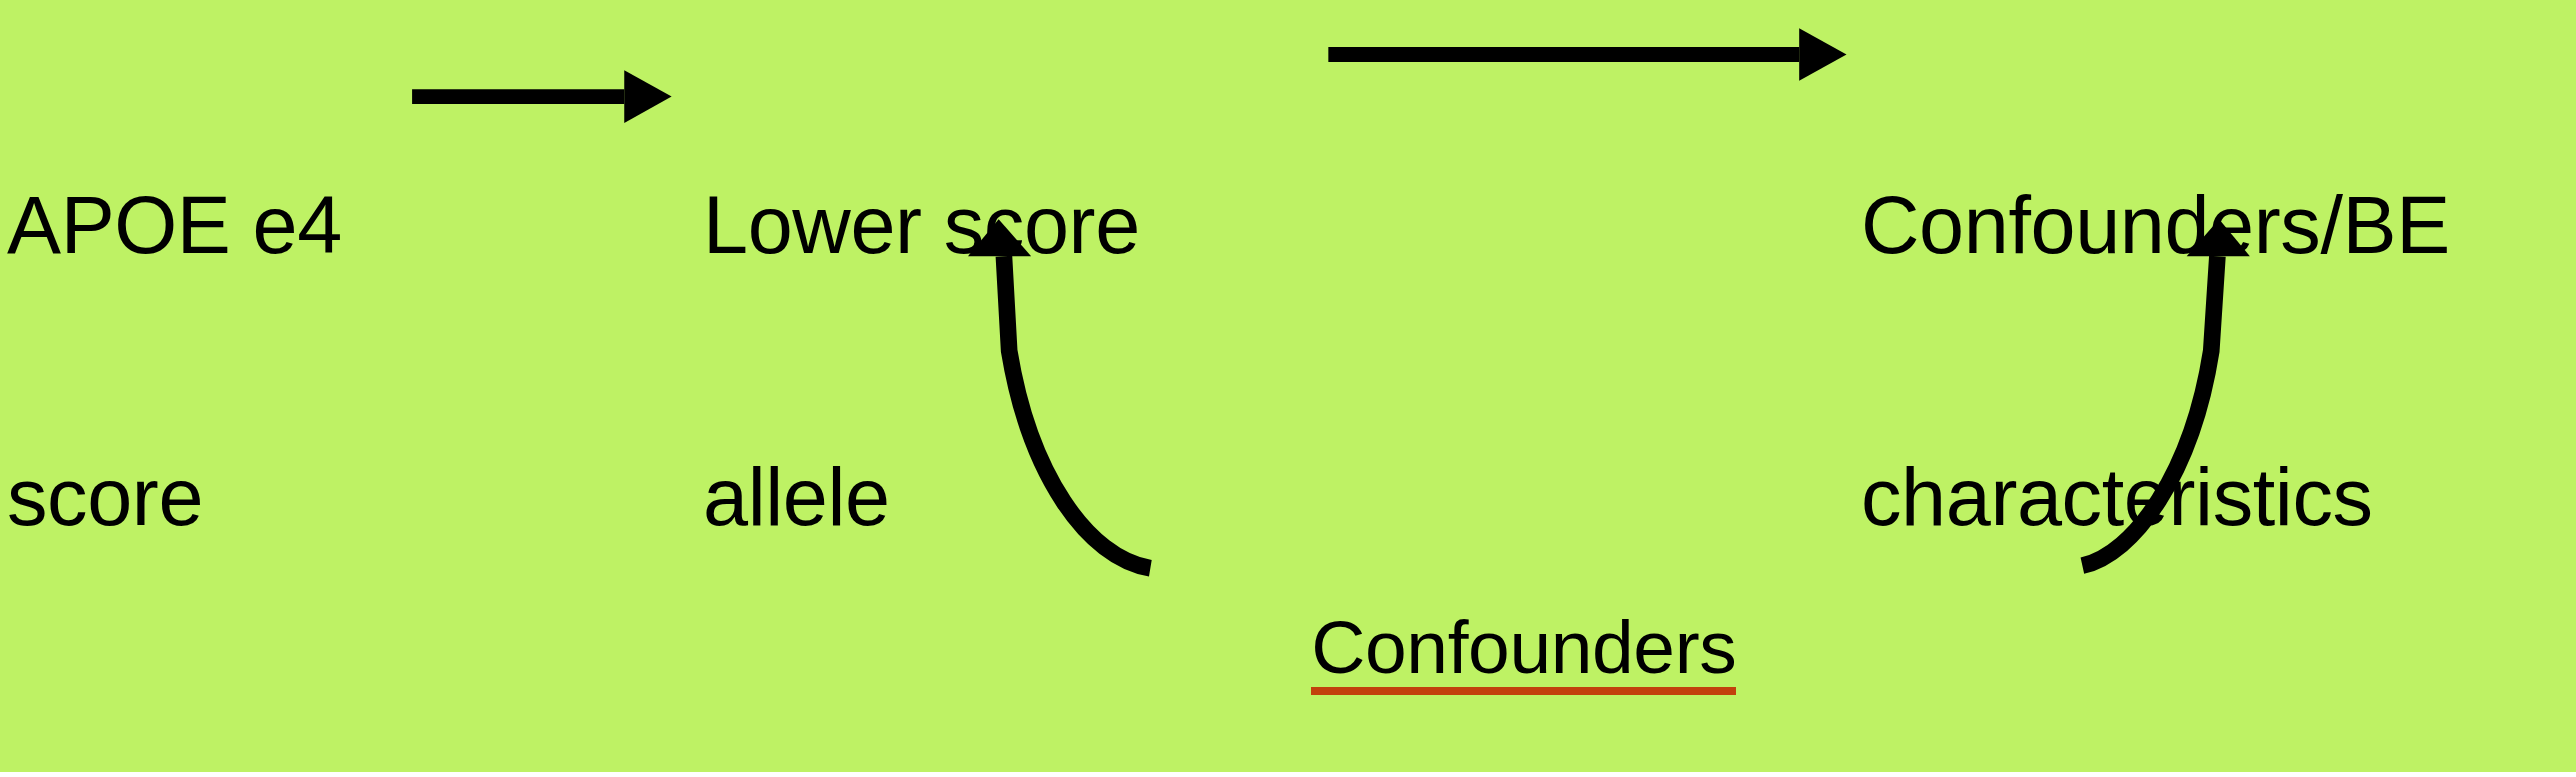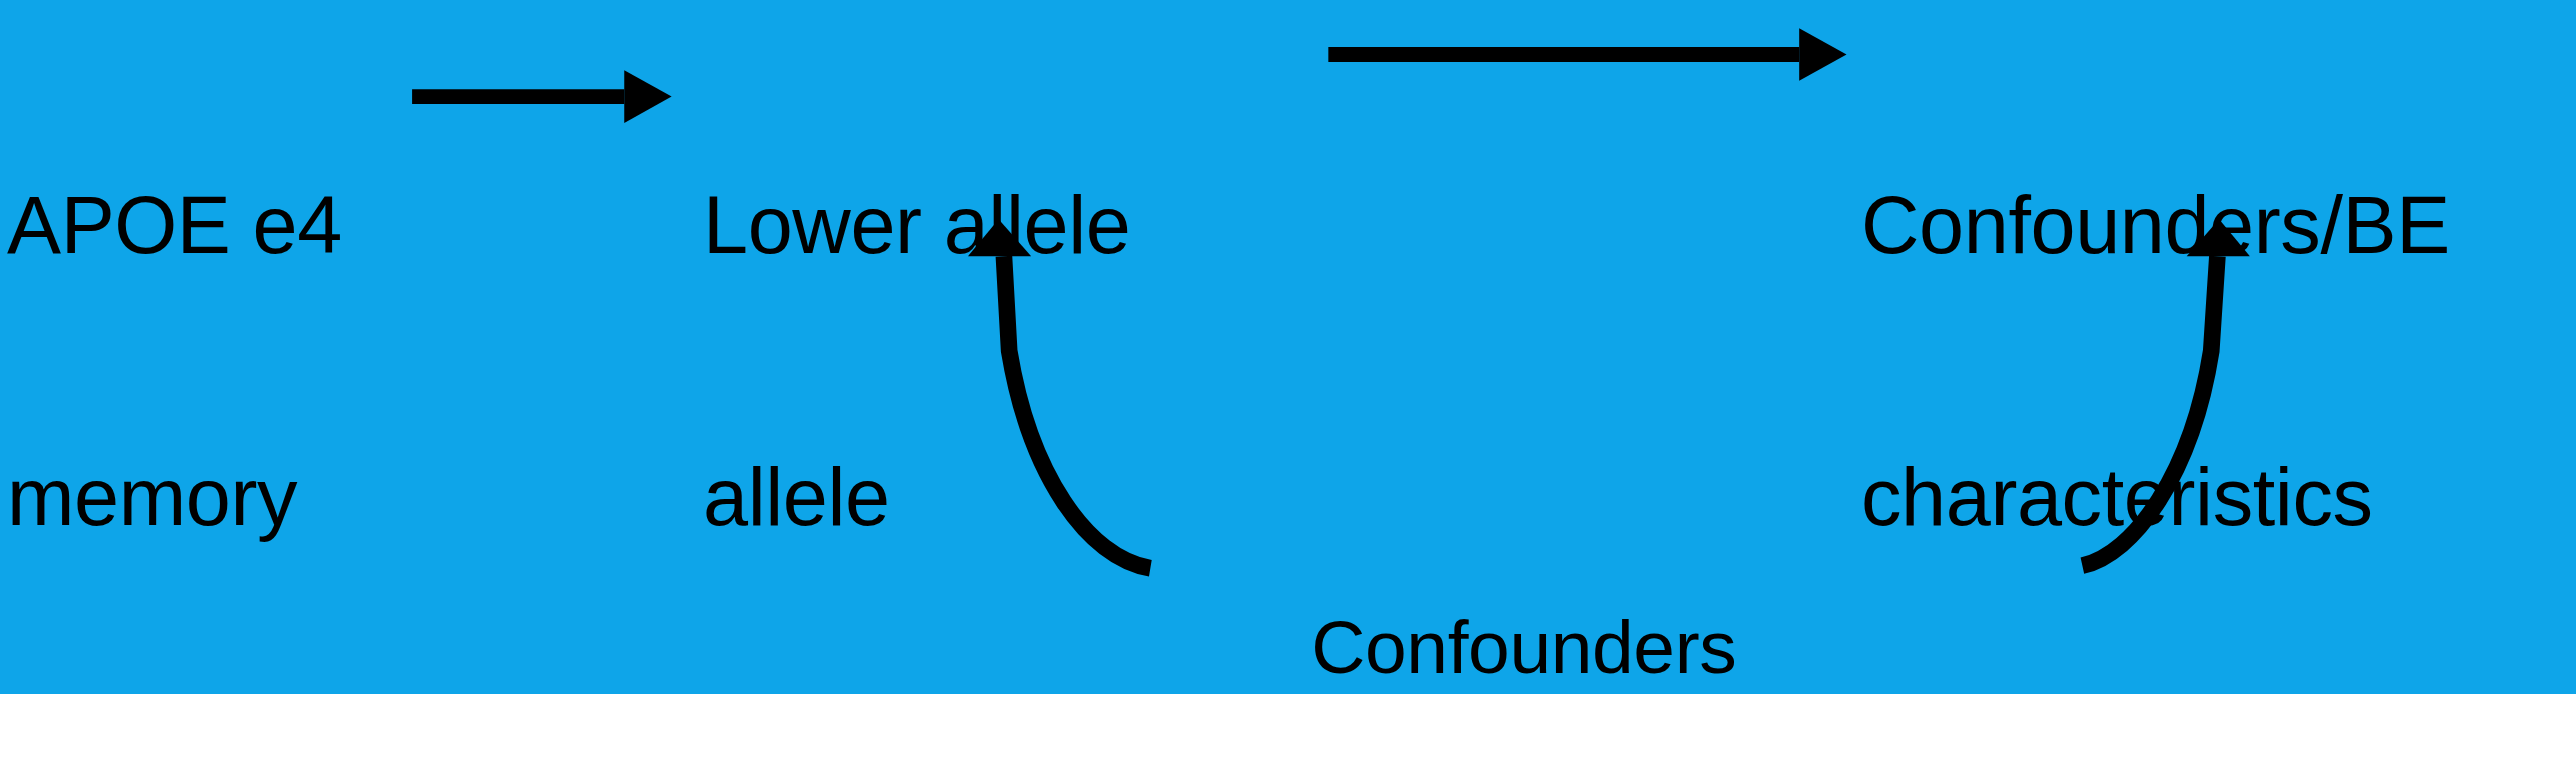--- a/index.html
+++ b/index.html
@@ -7,22 +7,22 @@
     margin: 0;
     padding: 0;
     background: #ffffff;
   }
   body {
     font-family: "Liberation Sans", sans-serif;
   }
   #canvas {
     position: relative;
     width: 2576px;
-    height: 694px;
-    background: #0ea5e9;
+    height: 772px;
+    background: #bef264;
     overflow: hidden;
   }
   .node {
     position: absolute;
     color: #000000;
     font-family: "Liberation Sans", sans-serif;
     font-size: 81px;
     line-height: 1.12;
     white-space: pre;
     letter-spacing: -0.4px;
@@ -45,22 +45,22 @@
   #node-confounders {
     left: 1166px;
     top: 351px;
     width: 579px;
     text-align: center;
     font-size: 75px;
     line-height: 1.13;
   }
   #confounders-heading {
     display: inline-block;
-    border-bottom: 8px solid #f9a8d4;
-    padding-bottom: 14px;
+    border-bottom: 8px solid #c2410c;
+    padding-bottom: 2px;
     line-height: 1.0;
     margin-left: 14px;
   }
   .node-line {
     display: block;
   }
   #arrows {
     position: absolute;
     left: 0;
     top: 0;
@@ -92,25 +92,25 @@
     </g>
 
     <g>
       <path d="M 2375,645 C 2434,632 2500,540 2522,400 L 2529,292" fill="none" stroke="#000000" stroke-width="19" stroke-linecap="butt"></path>
       <polygon points="2494,292 2531,250 2566,292" fill="#000000"></polygon>
     </g>
   </svg>
 
   <div class="node" id="node-exposure">
     <span class="node-line">APOE e4</span>
-    <span class="node-line">memory</span>
+    <span class="node-line">score</span>
   </div>
 
   <div class="node" id="node-mediator">
-    <span class="node-line">Lower allele</span>
+    <span class="node-line">Lower score</span>
     <span class="node-line">allele</span>
   </div>
 
   <div class="node" id="node-outcome">
     <span class="node-line">Confounders/BE</span>
     <span class="node-line">characteristics</span>
   </div>
 
   <div class="node" id="node-confounders">
     <div>

